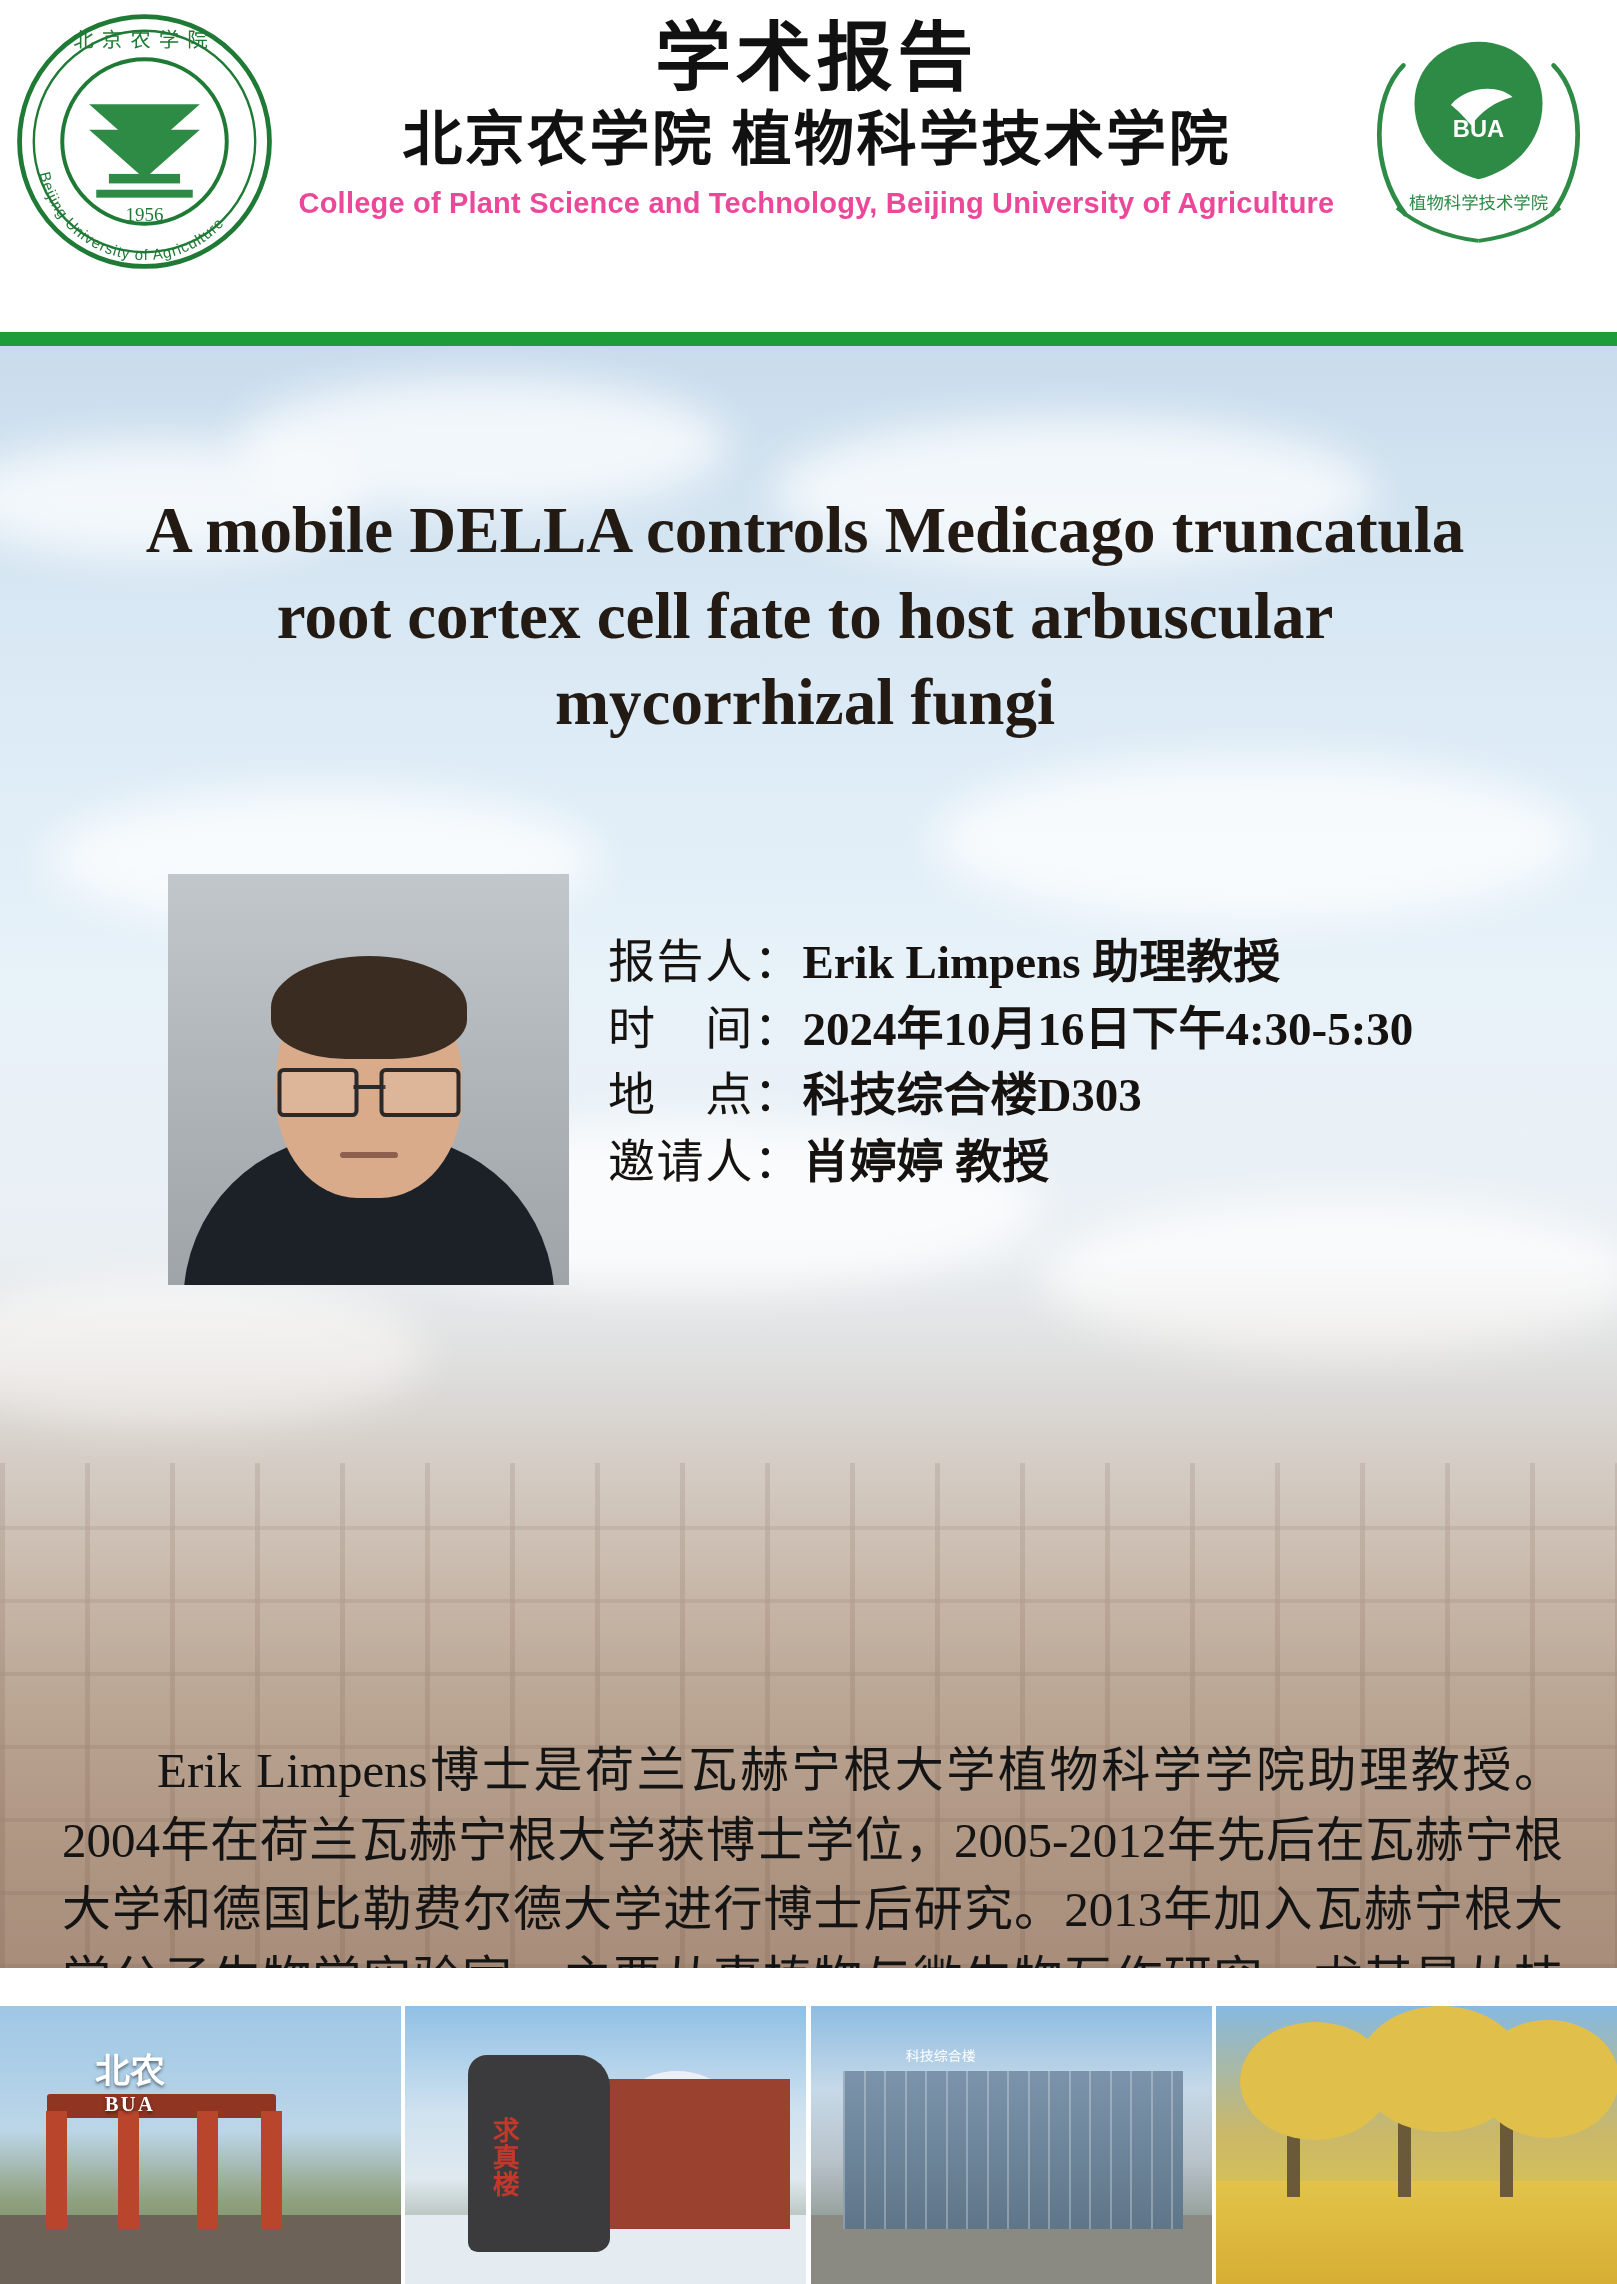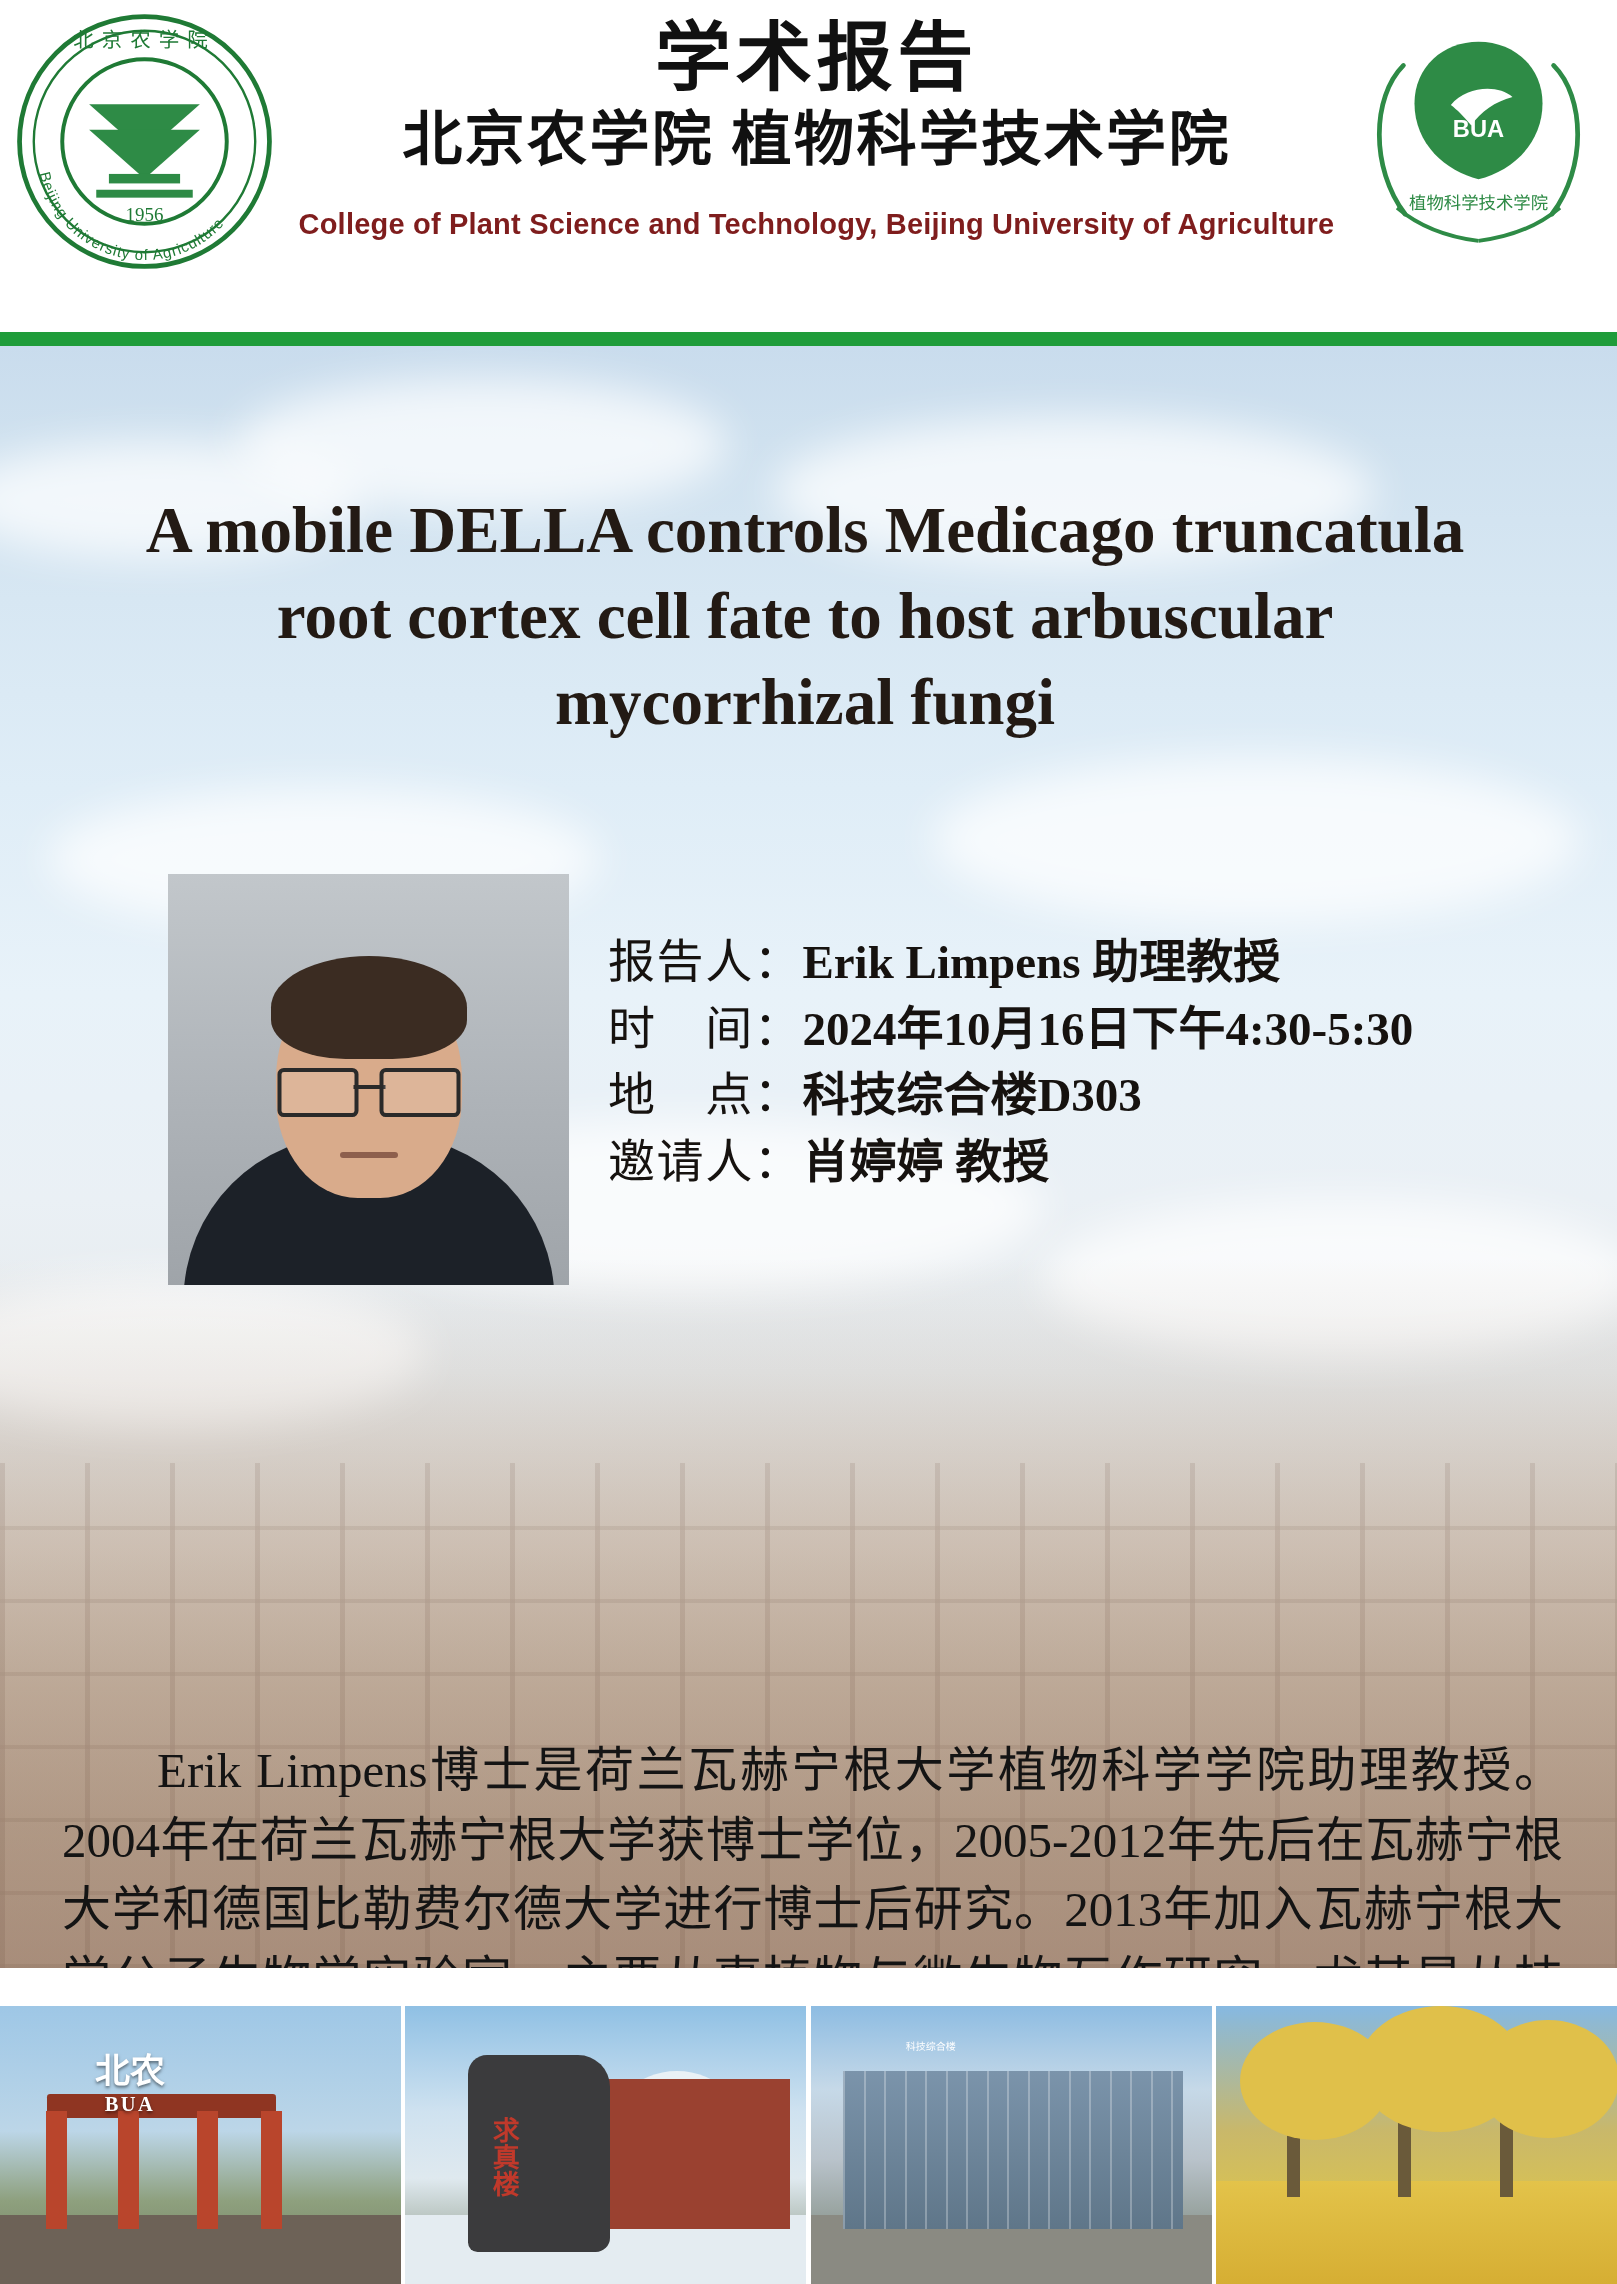--- a/index.html
+++ b/index.html
@@ -59,22 +59,22 @@
     font-size: 60px;
     letter-spacing: 2.4px;
     color: #111;
     line-height: 1.2;
     margin-top: 4.7px;
   }
   .hdr-sub-en {
     font-family: "Liberation Sans", sans-serif;
     font-weight: bold;
     font-size: 29px;
-    color: #7f1d1d;
-    margin-top: 32px;
+    color: #ec4899;
+    margin-top: 11px;
     letter-spacing: 0.2px;
   }
   .green-bar {
     position: absolute;
     left: 0;
     top: 332px;
     width: 1617px;
     height: 14.2px;
     background: #1f9c3a;
   }
@@ -302,21 +302,21 @@
   .bldg-blue {
     position: absolute; left: 32px; bottom: 55px; width: 340px; height: 158px;
     background: linear-gradient(180deg,#7b94ab 0%, #5f7689 100%);
   }
   .bldg-glass {
     position: absolute; left: 32px; bottom: 55px; width: 340px; height: 158px;
     opacity: .5;
     background-image: repeating-linear-gradient(90deg, rgba(255,255,255,.55) 0 2.4px, transparent 2.4px 20.5px);
   }
   .bldg-label {
-    position: absolute; left: 95px; top: 32px; color: #fff; font-size: 10px;
+    position: absolute; left: 95px; top: 39px; color: #fff; font-size: 14px;
     font-family: "Liberation Serif", serif;
   }
   .leaf-ground {
     position: absolute; left: 0; bottom: 0; width: 100%; height: 103px;
     background: linear-gradient(180deg,#e3c34a 0%, #d6ae33 100%);
   }
   .tree-trunk {
     position: absolute; bottom: 87px; width: 12.6px; height: 118px; background: #6a5a3a;
   }
   .canopy {

